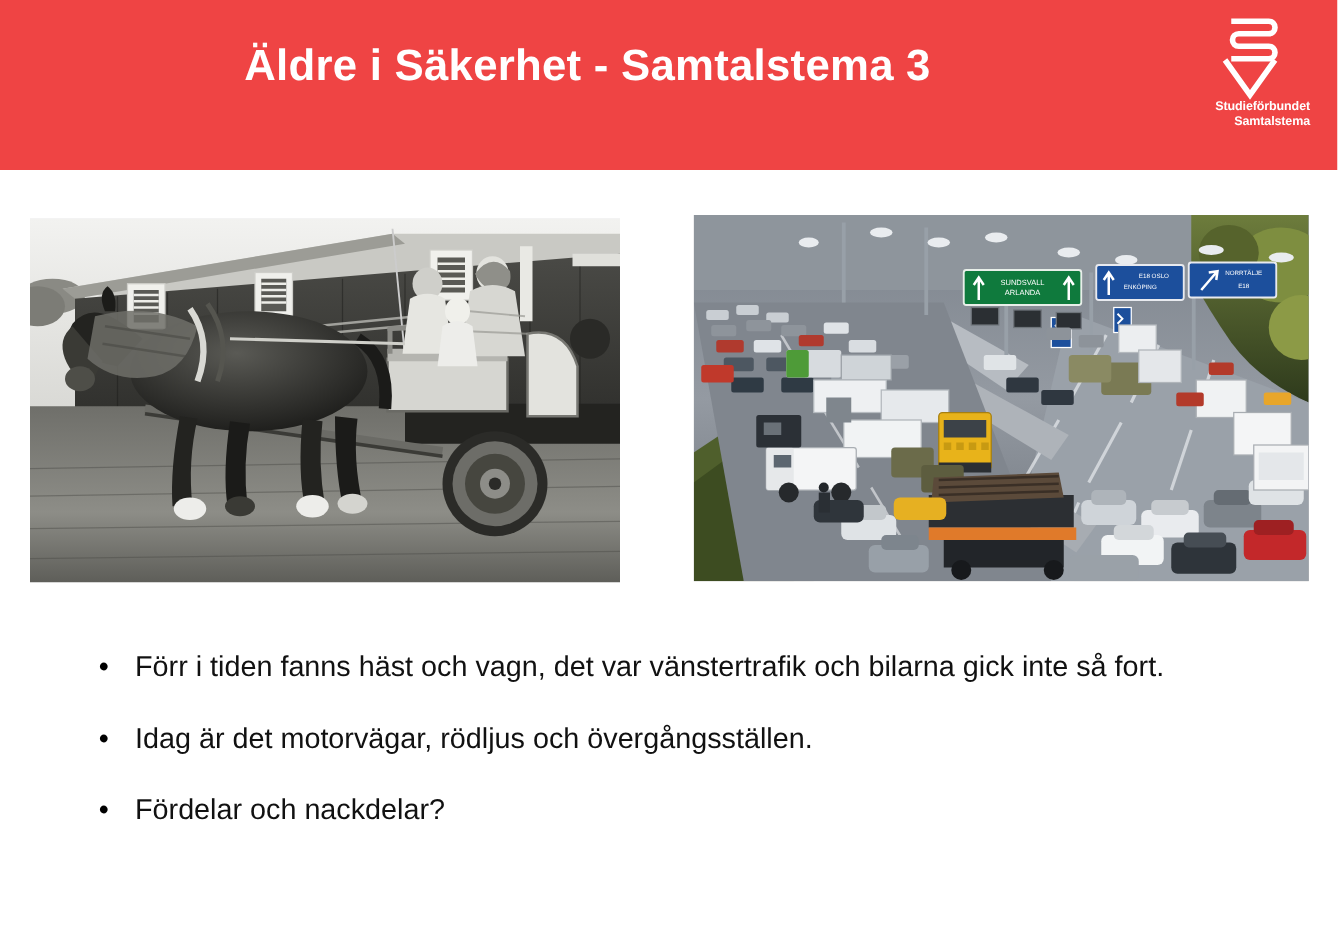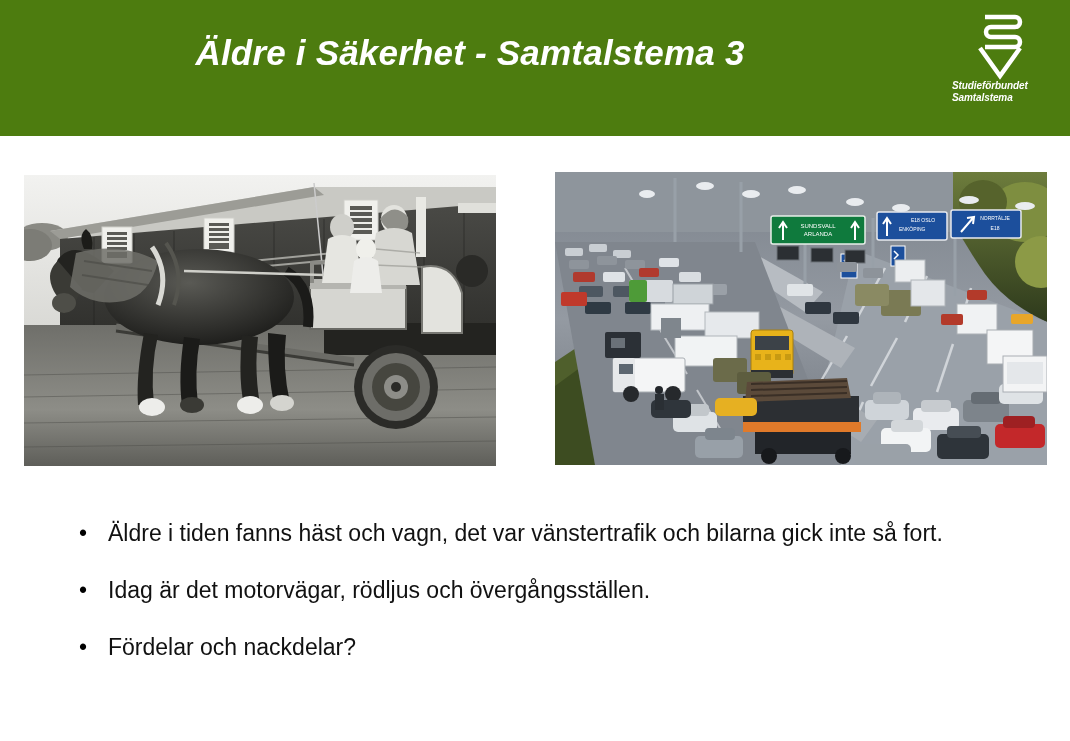--- a/index.html
+++ b/index.html
@@ -16,22 +16,21 @@
     color: #000000;
   }
 
   
   .header-band {
     position: absolute;
     left: 0;
     top: 0;
     width: 1070px;
     height: 136px;
-    background: #4d7c0f;
-    font-style: italic;
+    background: #ef4444;
   }
   .slide-title {
     position: absolute;
     left: 0;
     top: 31px;
     width: 940px;
     text-align: center;
     font-size: 35px;
     font-weight: bold;
     color: #ffffff;
@@ -54,21 +53,21 @@
     top: 0;
     transform: translateX(-50%);
     width: 58px;
     height: 68px;
   }
   .logo-text {
     position: absolute;
     left: 0;
     top: 68px;
     width: 100%;
-    text-align: left;
+    text-align: right;
     color: #ffffff;
     font-size: 10px;
     font-weight: bold;
     line-height: 12px;
     letter-spacing: -0.1px;
   }
 
   
   .photo {
     position: absolute;
@@ -558,21 +557,21 @@
 
     <circle cx="104" cy="218" r="4" fill="#22262a"></circle>
     <rect x="100" y="222" width="9" height="16" fill="#2a2f34"></rect>
   </svg>
 </div>
 
 <div class="bullets">
 
   <div class="bullet-row">
     <div class="bullet-dot">•</div>
-    <div class="bullet-text">Äldre i tiden fanns häst och vagn, det var vänstertrafik och bilarna gick inte så fort.</div>
+    <div class="bullet-text">Förr i tiden fanns häst och vagn, det var vänstertrafik och bilarna gick inte så fort.</div>
   </div>
 
   <div class="bullet-row">
     <div class="bullet-dot">•</div>
     <div class="bullet-text">Idag är det motorvägar, rödljus och övergångsställen.</div>
   </div>
 
   <div class="bullet-row">
     <div class="bullet-dot">•</div>
     <div class="bullet-text">Fördelar och nackdelar?</div>

